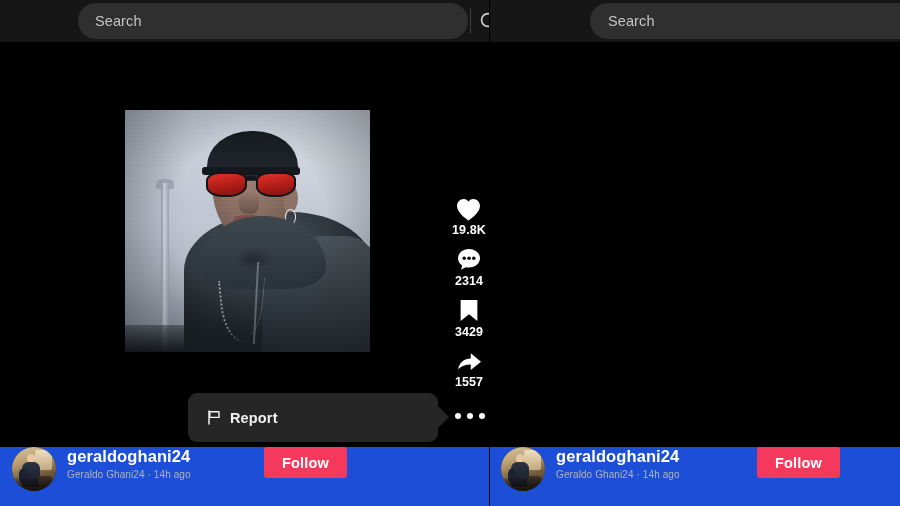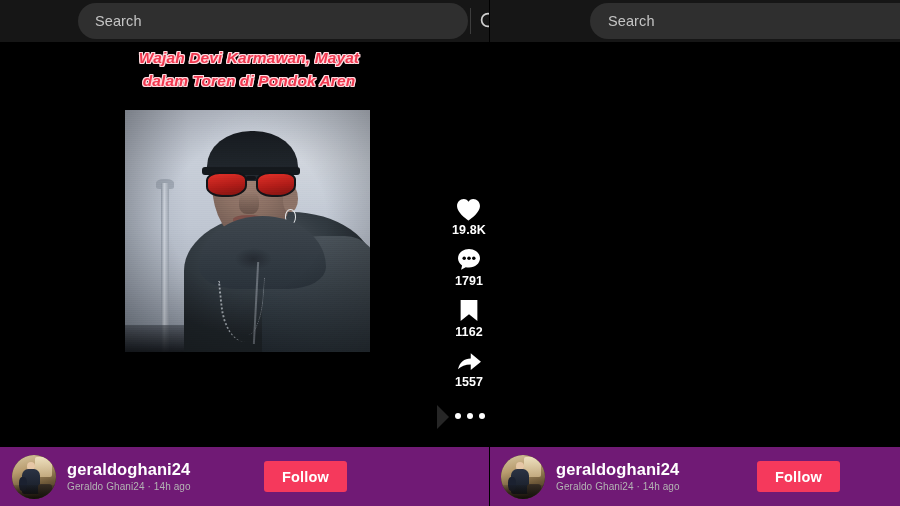--- a/index.html
+++ b/index.html
@@ -407,23 +407,23 @@
     background: #ffffff;
     display: block;
   }
 
   
   .userbar {
     position: absolute;
     left: 0;
     bottom: 0;
     height: 59px;
-    background: #701a75;
-    display: flex;
-    align-items: center;
+    background: #1d4ed8;
+    display: flex;
+    align-items: flex-start;
     z-index: 25;
     box-sizing: border-box;
   }
   #panel-left .userbar  { width: 490px; padding-left: 12px; }
   #panel-right .userbar { width: 410px; padding-left: 11px; }
 
   .avatar {
     width: 44px;
     height: 44px;
     border-radius: 50%;
@@ -539,21 +539,20 @@
       </div>
       <div class="search-divider"></div>
       <div class="search-icon-cut">
         <svg width="20" height="20" viewBox="0 0 20 20">
           <circle cx="9" cy="9" r="6.4" fill="none" stroke="#cfcfcf" stroke-width="1.7"></circle>
           <line x1="13.6" y1="13.6" x2="18.4" y2="18.4" stroke="#cfcfcf" stroke-width="1.7" stroke-linecap="round"></line>
         </svg>
       </div>
     </div>
 
-    <div class="caption">Wajah Devi Karmawan, Mayat dalam Toren di Pondok Aren</div>
 
     <div class="photo">
       <div class="ph-wall"></div>
       <div class="ph-pole-cap"></div>
       <div class="ph-pole"></div>
       <div class="ph-ground"></div>
       <div class="ph-body"></div>
       <div class="ph-body-2"></div>
       <div class="ph-neck"></div>
       <div class="ph-head"></div>
@@ -590,43 +589,52 @@
 
       <div class="rail-item">
         <span class="rail-icon">
           <svg width="24" height="23" viewBox="0 0 24 23">
             <path d="M12 1 C5.9 1 1 5.1 1 10.2 C1 13.1 2.6 15.7 5.1 17.4 L4.1 21.8 L8.7 19.2 C9.75 19.45 10.85 19.5 12 19.5 C18.1 19.5 23 15.3 23 10.2 C23 5.1 18.1 1 12 1 Z"></path>
             <circle cx="7.2" cy="10.2" r="1.75" fill="#000"></circle>
             <circle cx="12" cy="10.2" r="1.75" fill="#000"></circle>
             <circle cx="16.8" cy="10.2" r="1.75" fill="#000"></circle>
           </svg>
         </span>
-        <span class="rail-count">1791</span>
+        <span class="rail-count">2314</span>
       </div>
 
       <div class="rail-item">
         <span class="rail-icon">
           <svg width="20" height="23" viewBox="0 0 18 22">
             <path d="M1 1 H17 V21 L9 14.5 L1 21 Z"></path>
           </svg>
         </span>
-        <span class="rail-count">1162</span>
+        <span class="rail-count">3429</span>
       </div>
 
       <div class="rail-item">
         <span class="rail-icon">
           <svg width="25" height="22" viewBox="0 0 24 21">
             <path d="M1 18.5 C2.5 11.5 7 8.4 13.2 8.2 V3 L23 11.2 L13.2 19.2 V13.8 C7.8 13.8 4.1 15.2 1 18.5 Z"></path>
           </svg>
         </span>
         <span class="rail-count">1557</span>
       </div>
 
     </div>
 
+    <div class="report-menu">
+      <span class="report-flag">
+        <svg width="14" height="15" viewBox="0 0 14 15">
+          <path d="M2 1 V14" stroke="#f2f2f2" stroke-width="1.5" stroke-linecap="round" fill="none"></path>
+          <path d="M2.8 1.8 H12 V7.4 H2.8 Z" stroke="#f2f2f2" stroke-width="1.4" fill="none" stroke-linejoin="round"></path>
+        </svg>
+      </span>
+      <span class="report-label">Report</span>
+    </div>
     <div class="report-arrow"></div>
 
     <div class="more-dots">
       <span></span>
         <span></span>
         <span></span>
     </div>
 
     <div class="userbar">
       <div class="avatar">

